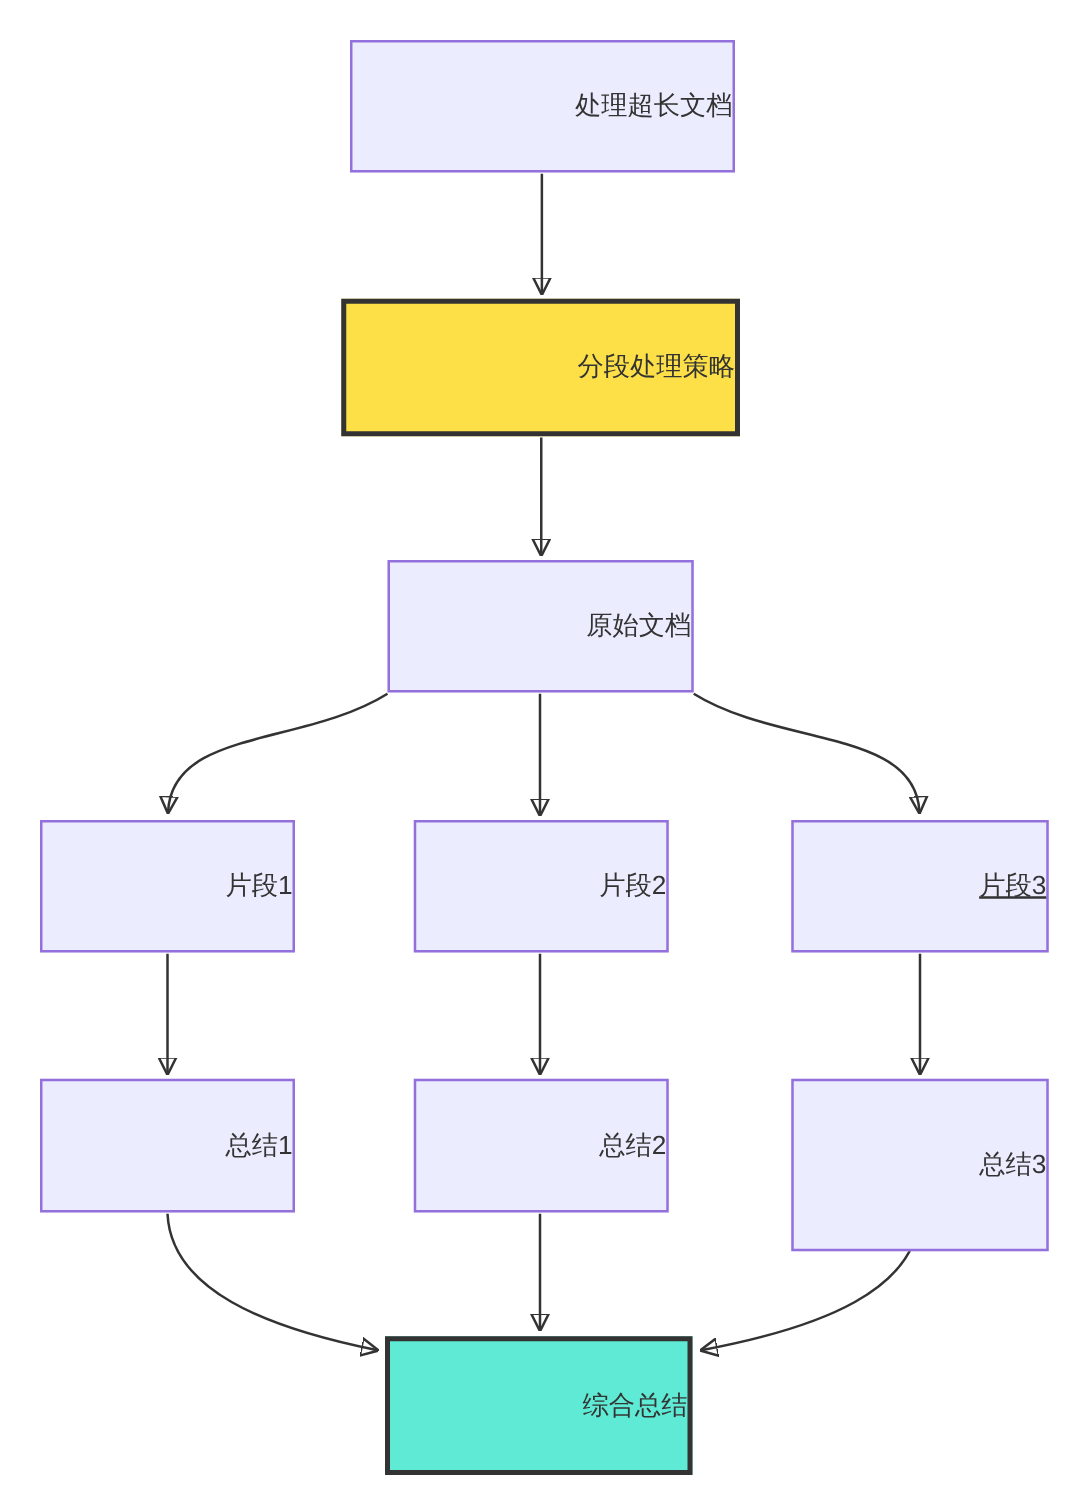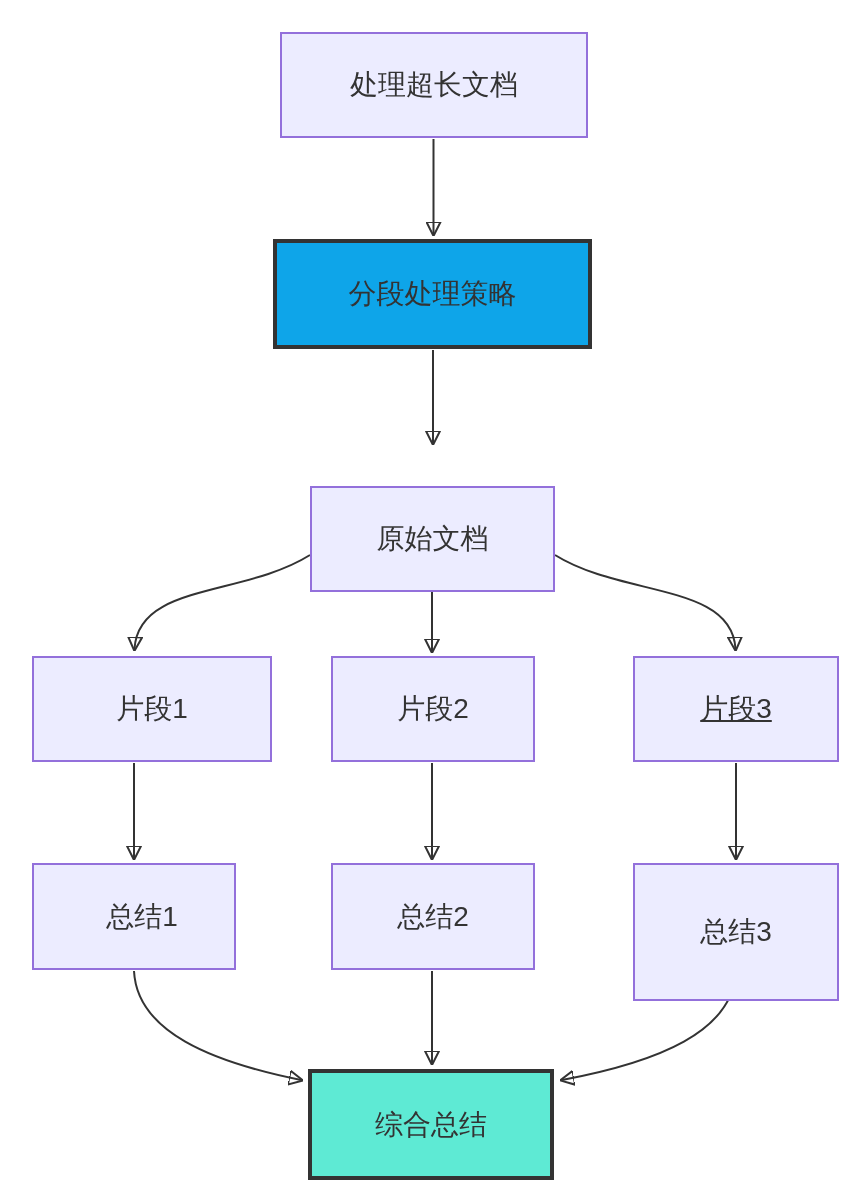--- a/index.html
+++ b/index.html
@@ -25,31 +25,31 @@
   svg.edges path {
     fill: none;
     stroke: #333333;
     stroke-width: 2px;
   }
   .node {
     position: absolute;
     box-sizing: border-box;
     display: flex;
     align-items: center;
-    justify-content: center;
+    justify-content: flex-end;
     background: #ECECFF;
     border: 2px solid #9370DB;
     color: #333333;
-    font-size: 28px;
+    font-size: 21px;
     line-height: 1.2;
     text-align: center;
     white-space: nowrap;
   }
   .node.emphasis {
-    background: #0ea5e9;
+    background: #fde047;
     border: 4px solid #333333;
   }
   .node.success {
     background: #5eead4;
     border: 4px solid #333333;
   }
 </style>
 </head>
 <body>
 
@@ -75,25 +75,25 @@
   </svg>
 
   <div class="node" style="left:280px; top:32px; width:308px; height:106px;">
     <span>处理超长文档</span>
   </div>
 
   <div class="node emphasis" style="left:273px; top:239px; width:319px; height:110px;">
     <span>分段处理策略</span>
   </div>
 
-  <div class="node" style="left:310px; top:448px; width:245px; height:106px;margin-top:38px;">
+  <div class="node" style="left:310px; top:448px; width:245px; height:106px;">
     <span>原始文档</span>
   </div>
 
-  <div class="node" style="left:32px; top:656px; width:240px; height:106px;">
+  <div class="node" style="left:32px; top:656px; width:204px; height:106px;">
     <span>片段1</span>
   </div>
 
   <div class="node" style="left:331px; top:656px; width:204px; height:106px;">
     <span>片段2</span>
   </div>
 
   <div class="node" style="left:633px; top:656px; width:206px; height:106px;text-decoration:underline;">
     <span>片段3</span>
   </div>

